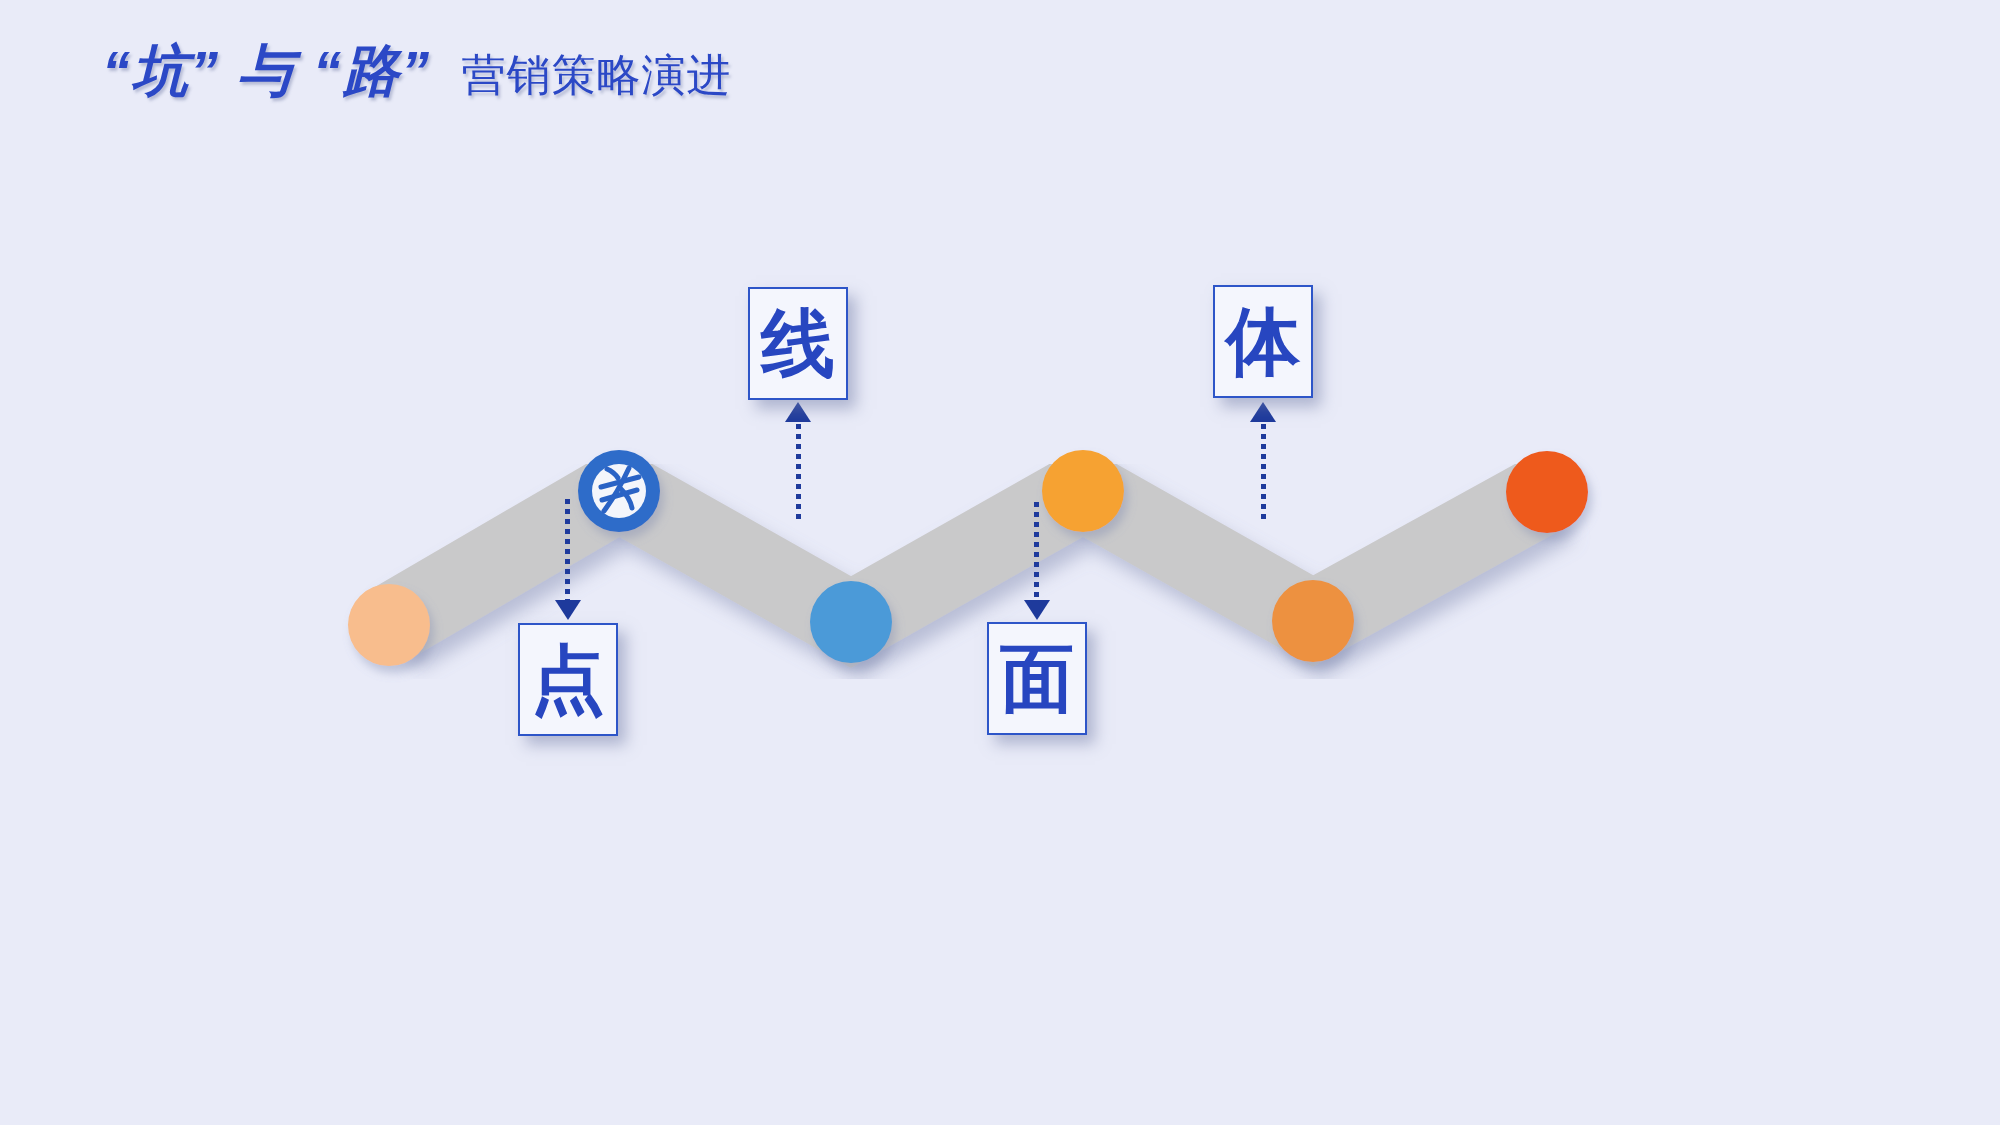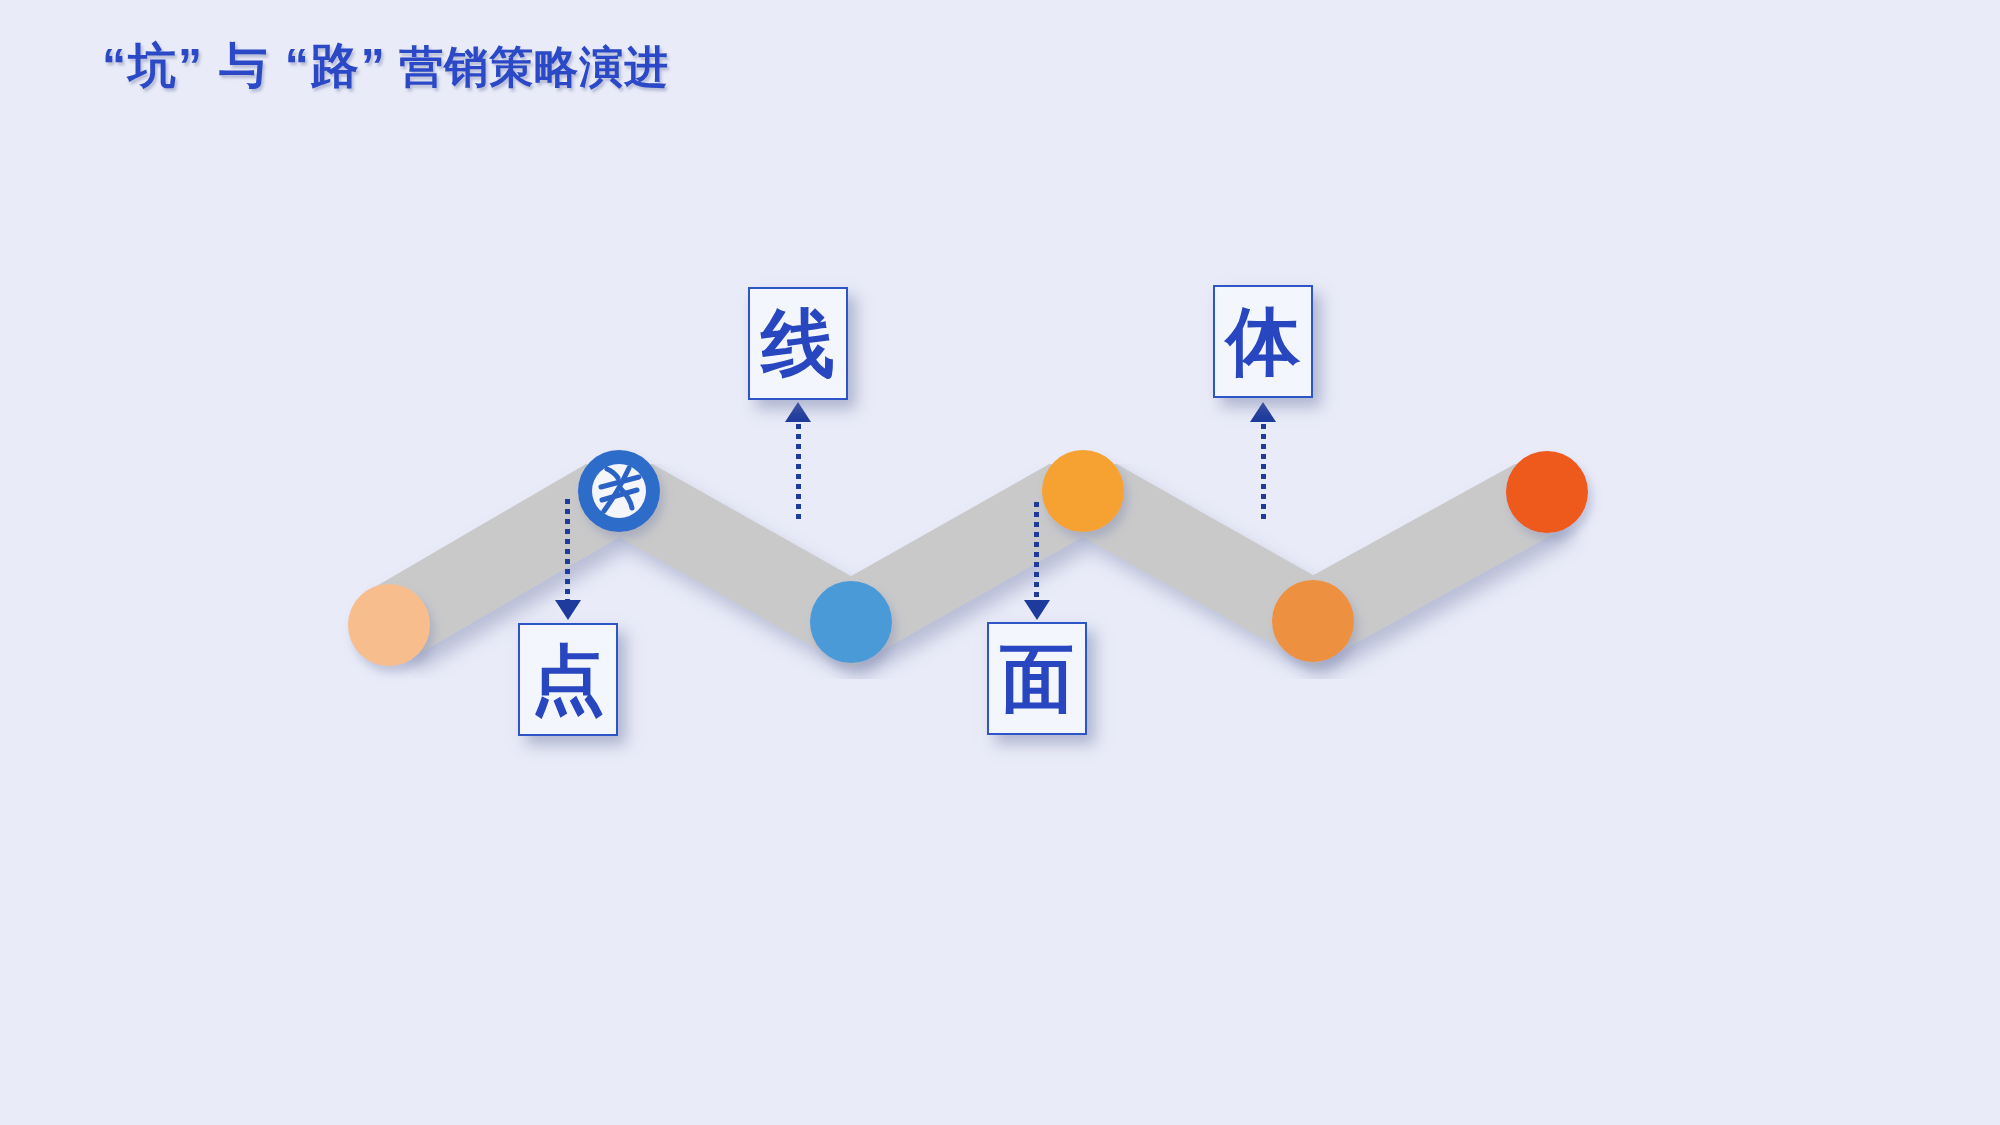--- a/index.html
+++ b/index.html
@@ -8,22 +8,22 @@
     position:relative;width:2000px;height:1125px;overflow:hidden;
     background:var(--bg,#e9ebf8);
     font-family:"Liberation Sans","DejaVu Sans",sans-serif;
   }
   
   .title{
     position:absolute;left:102px;top:34px;white-space:nowrap;
     color:var(--title-blue,#2b48c6);
     text-shadow:2px 3px 3px rgba(90,100,150,.35);
   }
-  .t-big{font-size:48px;font-weight:bold;letter-spacing:2px;}
-  .t-small{font-size:44px;font-weight:bold;margin-left:8px;letter-spacing:1px;}
+  .t-big{font-size:56px;font-weight:bold;letter-spacing:2px;font-style:italic;}
+  .t-small{font-size:44px;font-weight:normal;margin-left:26px;letter-spacing:1px;}
   
   .diagram{position:absolute;left:0;top:0;width:2000px;height:1125px;}
   
   .label-box{
     position:absolute;width:100px;height:113px;box-sizing:border-box;
     background:var(--box-bg,#f4f6fd);
     border:2px solid var(--border-blue,#2d55c8);
     box-shadow:8px 9px 14px rgba(120,130,170,.5);
     display:flex;align-items:center;justify-content:center;
   }

